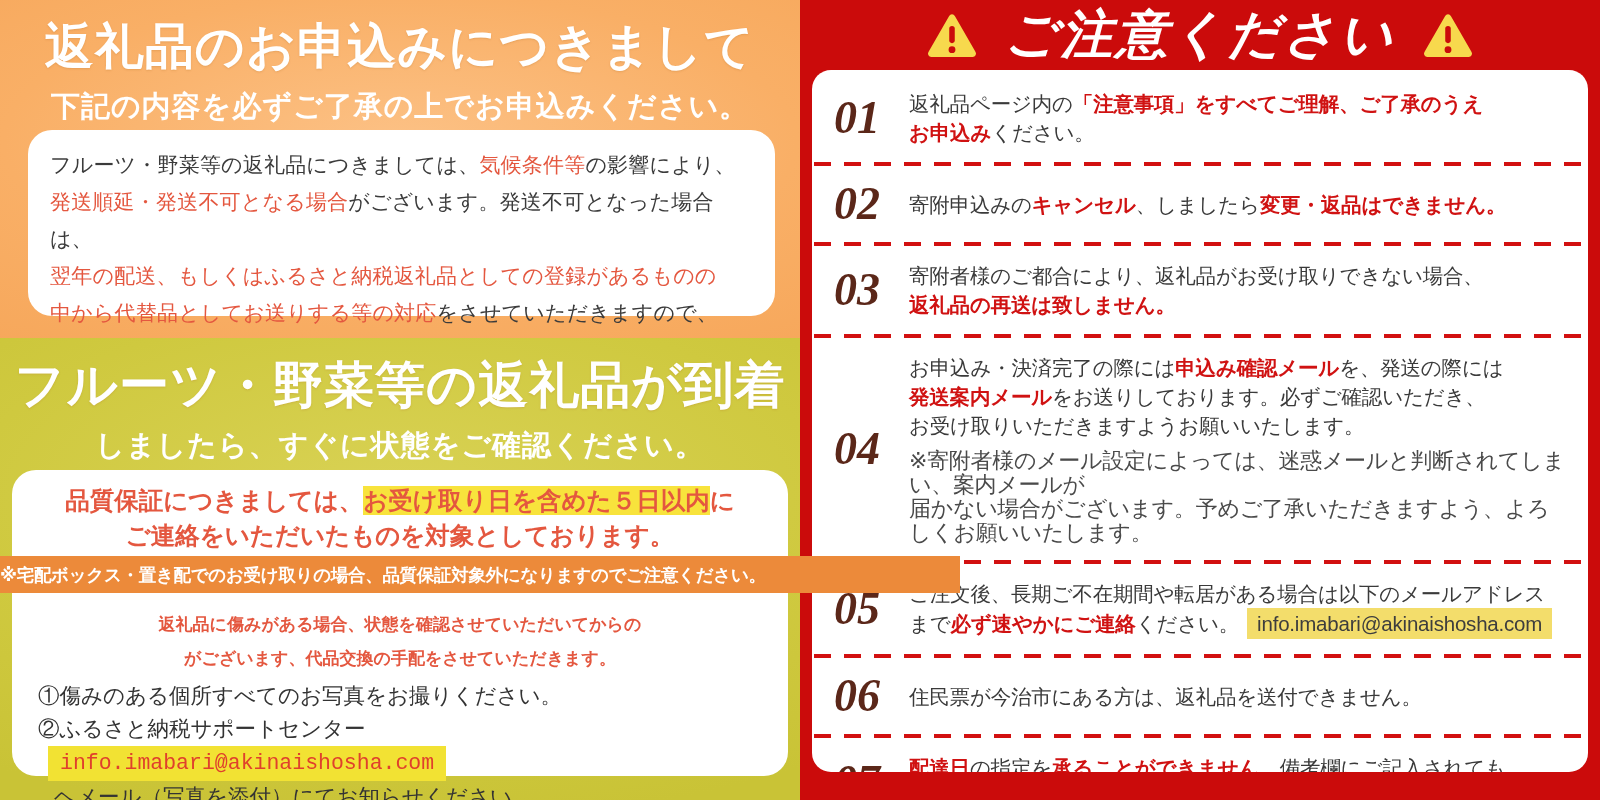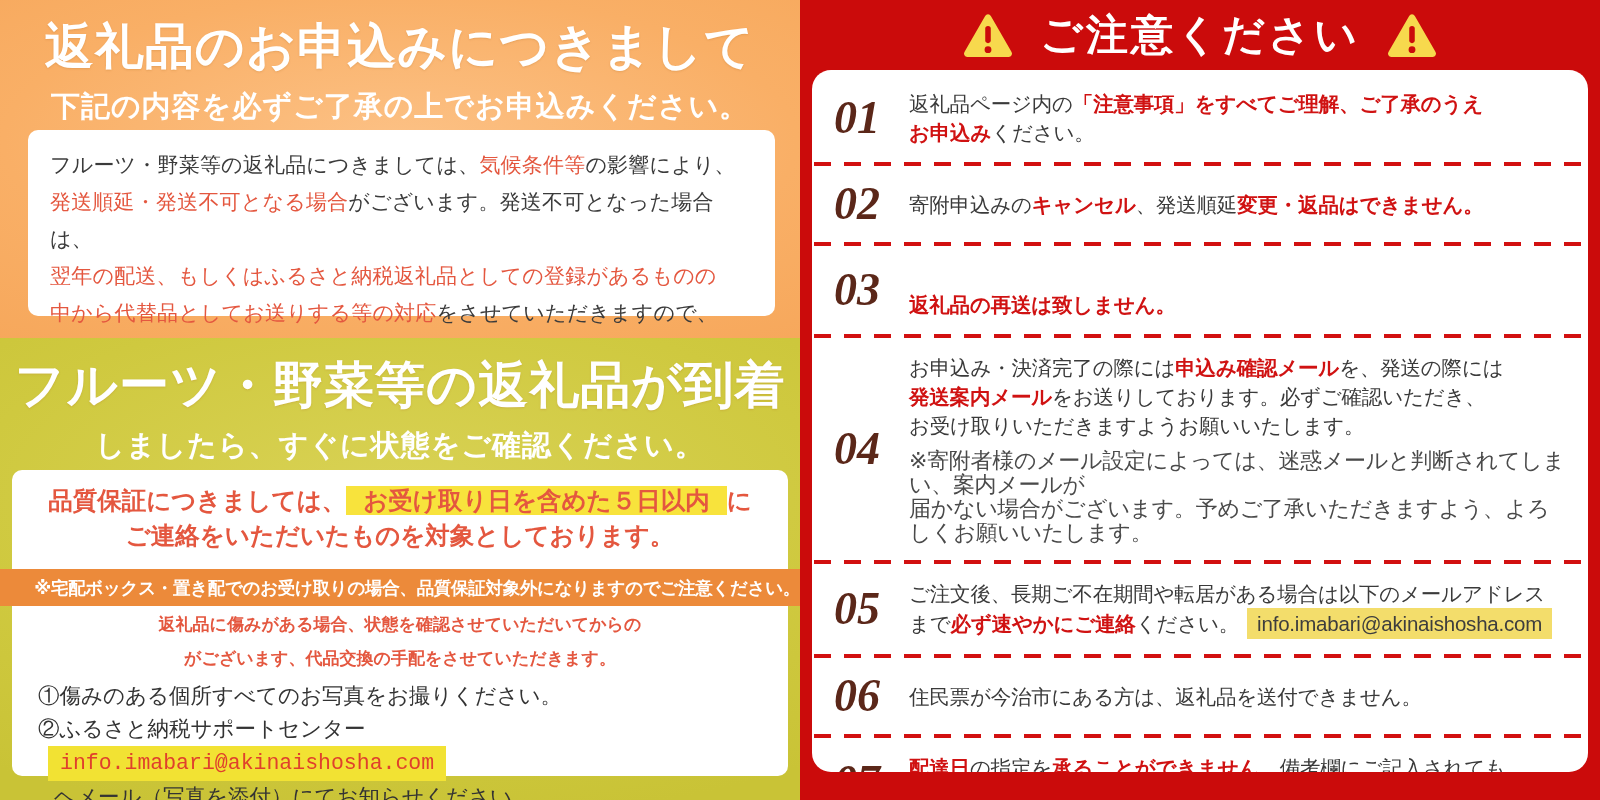--- a/index.html
+++ b/index.html
@@ -19,54 +19,54 @@
   }
   .big-title {
     font-family:"Liberation Serif","DejaVu Serif",serif; font-weight:700;
     color:#ffffff; text-align:center; font-size:49px; letter-spacing:1px;
     padding-top:14px; text-shadow:0 1px 2px rgba(180,110,40,.25);
   }
   .big-sub {
     font-family:"Liberation Serif","DejaVu Serif",serif; font-weight:700;
     color:#ffffff; text-align:center; font-size:29px; margin-top:7px; letter-spacing:1px;
   }
-  .white-card { position:absolute; background:#ffffff; border-radius:10px; }
+  .white-card { position:absolute; background:#ffffff; border-radius:24px; }
   #card-apply { left:28px; top:130px; width:747px; height:186px; padding:16px 24px 0 22px; }
   #card-apply .rich { font-size:21px; line-height:37px; color:#3b3b3b; letter-spacing:0.2px; }
 
   #card-arrival { left:12px; top:132px; width:776px; height:306px; }
   #quality-block { position:absolute; left:0; top:13px; width:100%; text-align:center;
     font-size:24.5px; font-weight:700; line-height:35px; color:#e4573f; }
   #delivery-bar {
-    position:absolute; left:0; top:556px; width:800px; height:37px; background:#ec8a3a;
-    display:flex; align-items:center; justify-content:flex-end; z-index:3;margin-top:13px;
+    position:absolute; left:0; top:556px; width:960px; height:37px; background:#ec8a3a;
+    display:flex; align-items:center; justify-content:flex-start; z-index:3;
   }
   #delivery-bar .bar-text { color:#ffffff; font-weight:700; font-size:17.5px;
     white-space:nowrap; letter-spacing:-0.3px; }
   #damage-block { position:absolute; left:0; top:130px; width:100%; text-align:center;
     font-size:17px; font-weight:700; line-height:34px; color:#e4573f;margin-top:8px; }
   #steps-block { position:absolute; left:26px; top:212px; width:730px;
     font-size:21.5px; line-height:31px; color:#333333;font-family:Liberation Mono, monospace; }
   #steps-block .step-line { margin-bottom:2px; }
   #steps-block .step-indent { padding-left:16px; }
 
   
   .s-p {}
   .s-r { color:#d01212; font-weight:700; }
   .s-v { color:#e4573f; }
   .s-vb { color:#e4573f; font-weight:700; }
-  .s-hl { background:#f8e33c; padding:1px 17px; }
+  .s-hl { background:#f8e33c; padding:1px 0; }
   .s-mailL { background:#f2e233; color:#e0402c; padding:2px 12px; margin-left:10px; display:inline-block; }
   .s-mailR { background:#f3dd6b; color:#3d3d3d; padding:1px 10px; margin-left:8px; display:inline-block; }
 
   
   #right-panel { position:absolute; left:800px; top:0; width:800px; height:800px; background:#cb0b0b; }
   #right-header { position:absolute; left:0; top:0; width:800px; height:70px;
     display:flex; align-items:center; justify-content:center; gap:26px; }
-  #right-header .hdr-title { color:#ffffff; font-weight:700; font-size:42px; letter-spacing:3px; }
+  #right-header .hdr-title { color:#ffffff; font-weight:700; font-size:52px; letter-spacing:3px;font-style:italic; }
   .warn-icon { width:52px; height:46px; display:block; }
 
   #notice-card { position:absolute; left:12px; top:70px; width:776px; height:702px;
     background:#ffffff; border-radius:19px; overflow:hidden; padding:4px 0; }
   .notice-row { display:flex; align-items:center; padding:15px 20px 15px 22px; }
   .notice-no {
     flex:0 0 62px; font-family:"Liberation Serif","DejaVu Serif",serif;
     font-style:italic; font-weight:700; font-size:46px; color:#5b2719; line-height:1;
     text-align:left;
   }
@@ -124,26 +124,26 @@
       </svg>
     </div>
     <div id="notice-card">
         <div class="notice-row">
           <div class="notice-no">01</div>
           <div class="notice-body"><span class="s-p">返礼品ページ内の</span><span class="s-r">「注意事項」をすべてご理解、ご了承のうえ</span><br><span class="s-r">お申込み</span><span class="s-p">ください。</span></div>
         </div>
         <div class="notice-sep"></div>
         <div class="notice-row">
           <div class="notice-no">02</div>
-          <div class="notice-body"><span class="s-p">寄附申込みの</span><span class="s-r">キャンセル</span><span class="s-p">、発送順延</span><span class="s-r">変更・返品はできません。</span></div>
+          <div class="notice-body"><span class="s-p">寄附申込みの</span><span class="s-r">キャンセル</span><span class="s-p">、しましたら</span><span class="s-r">変更・返品はできません。</span></div>
         </div>
         <div class="notice-sep"></div>
         <div class="notice-row">
           <div class="notice-no">03</div>
-          <div class="notice-body"><br><span class="s-r">返礼品の再送は致しません。</span></div>
+          <div class="notice-body"><span class="s-p">寄附者様のご都合により、返礼品がお受け取りできない場合、</span><br><span class="s-r">返礼品の再送は致しません。</span></div>
         </div>
         <div class="notice-sep"></div>
         <div class="notice-row">
           <div class="notice-no">04</div>
           <div class="notice-body"><span class="s-p">お申込み・決済完了の際には</span><span class="s-r">申込み確認メール</span><span class="s-p">を、発送の際には</span><br><span class="s-r">発送案内メール</span><span class="s-p">をお送りしております。必ずご確認いただき、</span><br><span class="s-p">お受け取りいただきますようお願いいたします。</span><div class="notice-note"><span class="s-p">※寄附者様のメール設定によっては、迷惑メールと判断されてしまい、案内メールが</span><br><span class="s-p">届かない場合がございます。予めご了承いただきますよう、よろしくお願いいたします。</span></div></div>
         </div>
         <div class="notice-sep"></div>
         <div class="notice-row">
           <div class="notice-no">05</div>
           <div class="notice-body"><span class="s-p">ご注文後、長期ご不在期間や転居がある場合は以下のメールアドレス</span><br><span class="s-p">まで</span><span class="s-r">必ず速やかにご連絡</span><span class="s-p">ください。</span><span class="s-mailR">info.imabari@akinaishosha.com</span></div>

